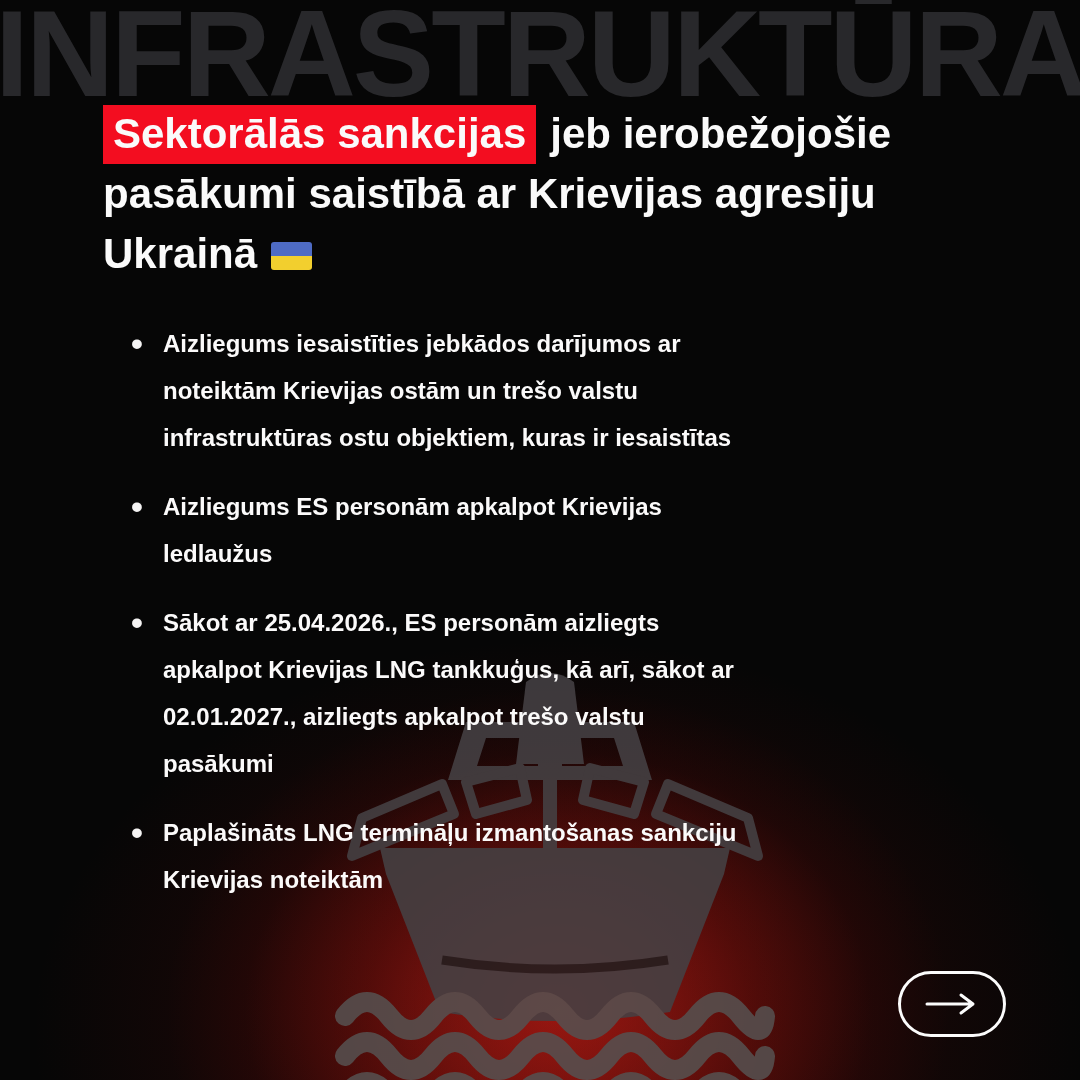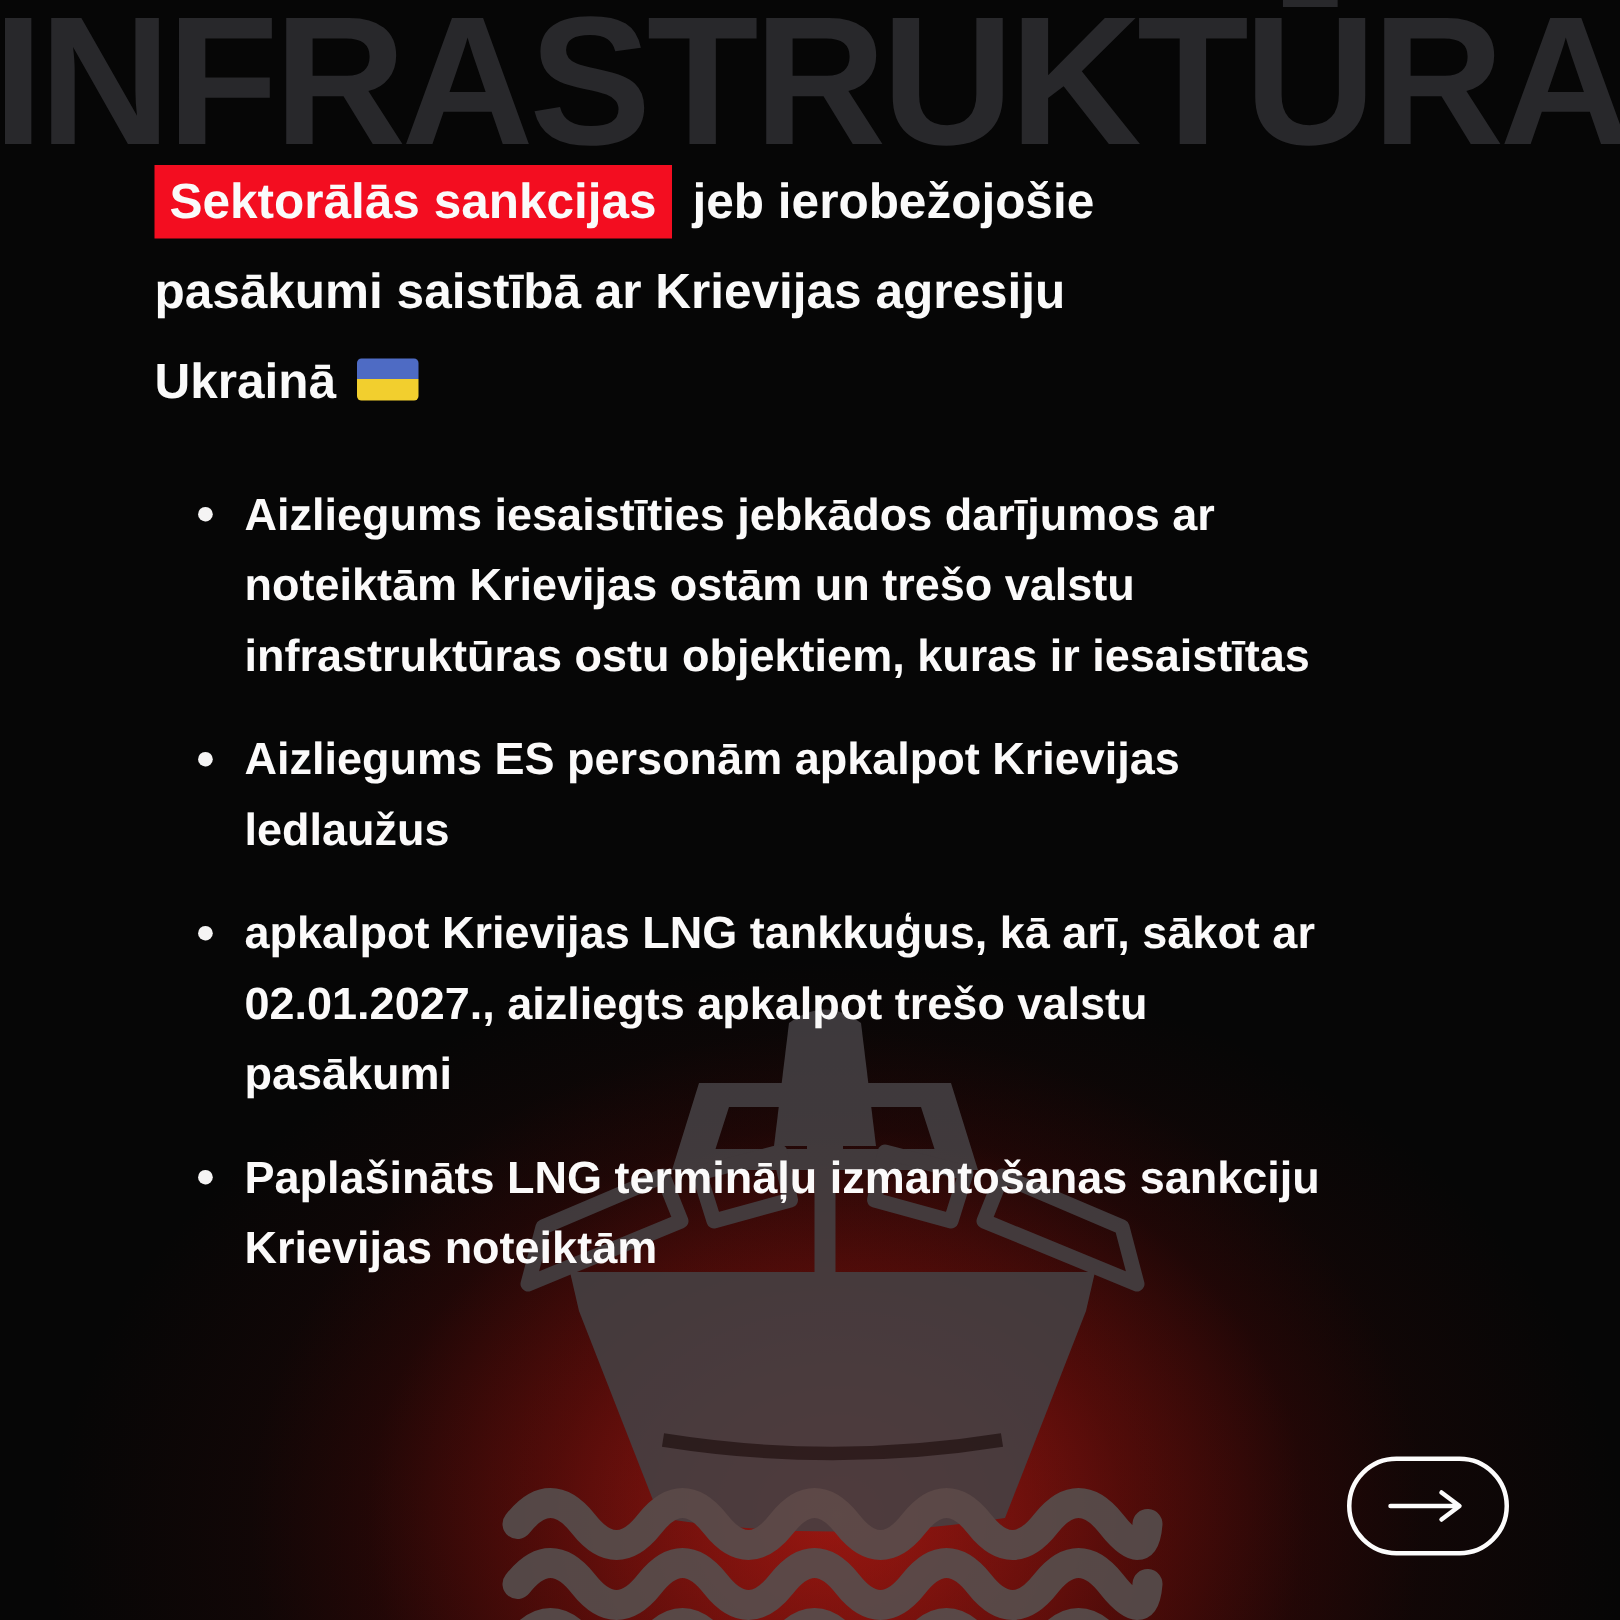--- a/index.html
+++ b/index.html
@@ -43,21 +43,21 @@
     height: 440px;
     opacity: 0.88;
   }
 
   
   .title-block {
     position: absolute;
     left: 103px;
     top: 104px;
     color: #fafafa;
-    font-size: 33px;
+    font-size: 42px;
     font-weight: 700;
     line-height: 60px;
   }
   .title-line { white-space: nowrap; }
   .hl {
     background: #f30d20;
     padding: 5px 10px 7px 10px;
   }
   .t-rest { margin-left: 14px; }
   .flag {
@@ -83,21 +83,21 @@
   }
   .bullet-dot {
     width: 32px;
     flex: 0 0 32px;
     font-size: 34px;
     font-weight: 700;
     line-height: 47px;
     color: #f5f4f4;
   }
   .bullet-text {
-    font-size: 30px;
+    font-size: 24px;
     font-weight: 700;
     line-height: 47px;
   }
   .bullet-line { white-space: nowrap; }
 
   .next-btn {
     position: absolute;
     left: 898px;
     top: 971px;
     width: 108px;
@@ -182,20 +182,21 @@
       <div class="bullet-dot">•</div>
       <div class="bullet-text">
         <div class="bullet-line">Aizliegums ES personām apkalpot Krievijas</div>
         <div class="bullet-line">ledlaužus</div>
       </div>
     </div>
 
     <div class="bullet-item">
       <div class="bullet-dot">•</div>
       <div class="bullet-text">
+        <div class="bullet-line">Sākot ar 25.04.2026., ES personām aizliegts</div>
         <div class="bullet-line">apkalpot Krievijas LNG tankkuģus, kā arī, sākot ar</div>
         <div class="bullet-line">02.01.2027., aizliegts apkalpot trešo valstu</div>
         <div class="bullet-line">pasākumi</div>
       </div>
     </div>
 
     <div class="bullet-item">
       <div class="bullet-dot">•</div>
       <div class="bullet-text">
         <div class="bullet-line">Paplašināts LNG termināļu izmantošanas sankciju</div>

